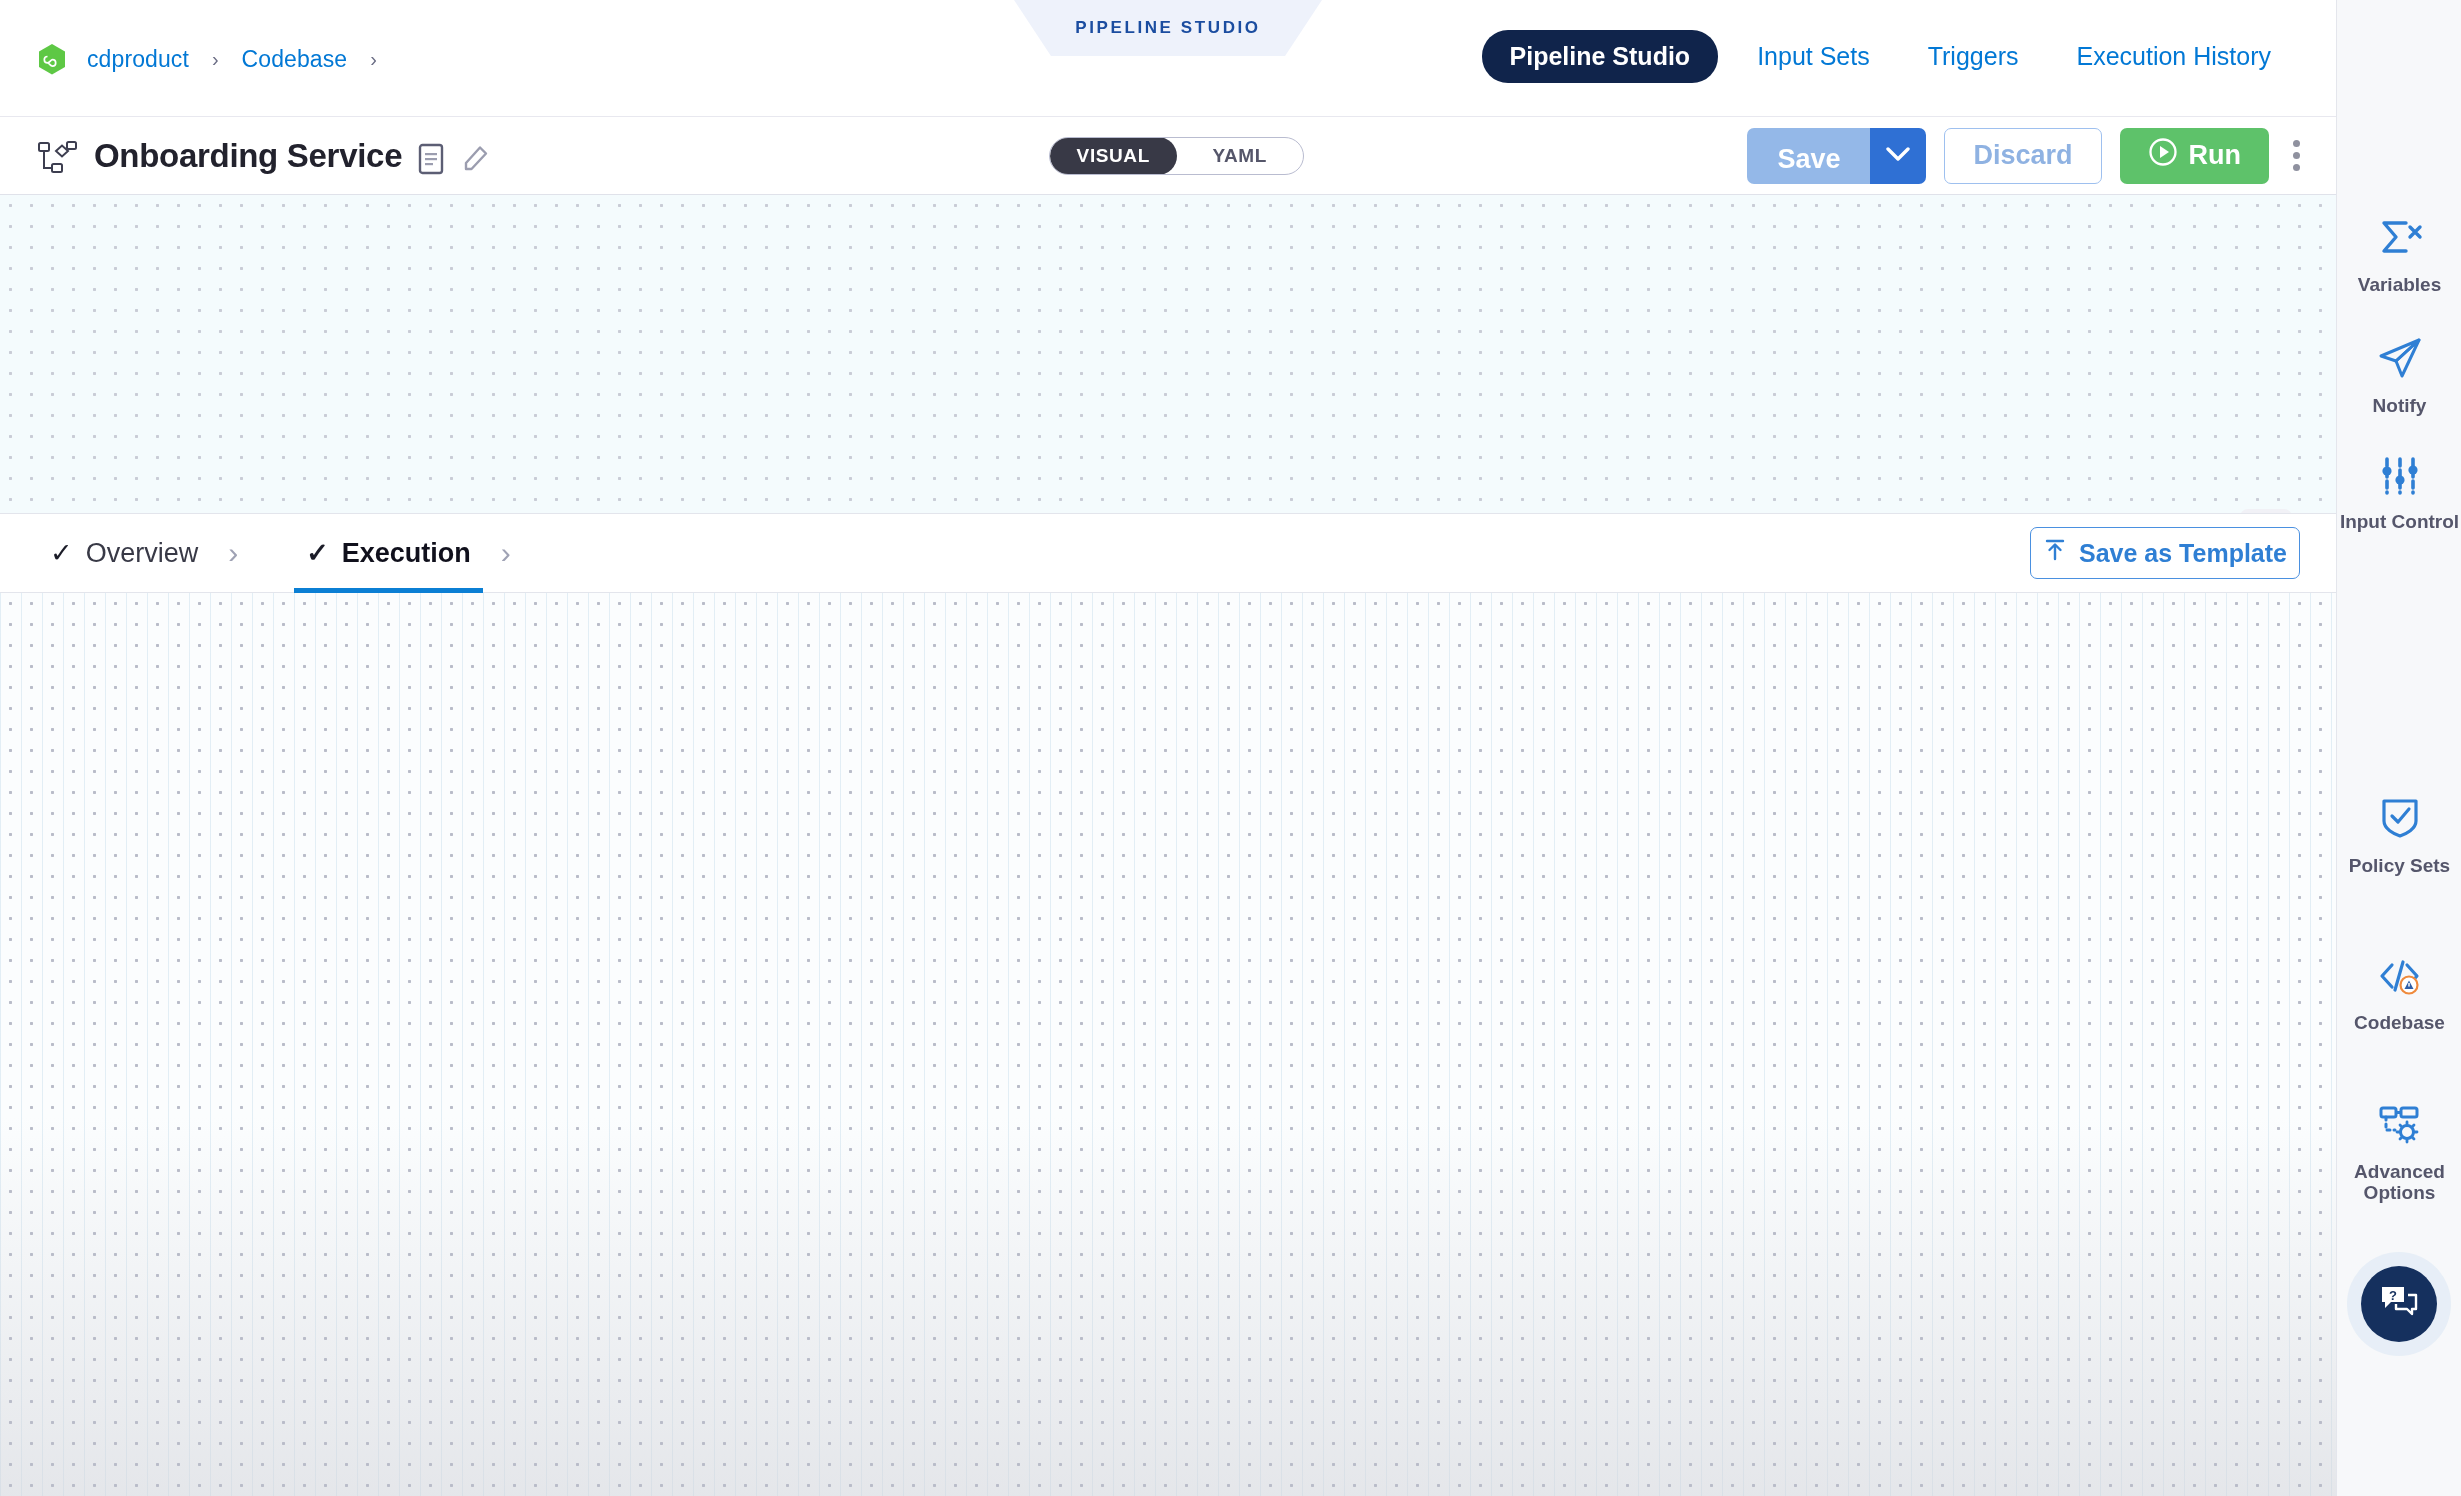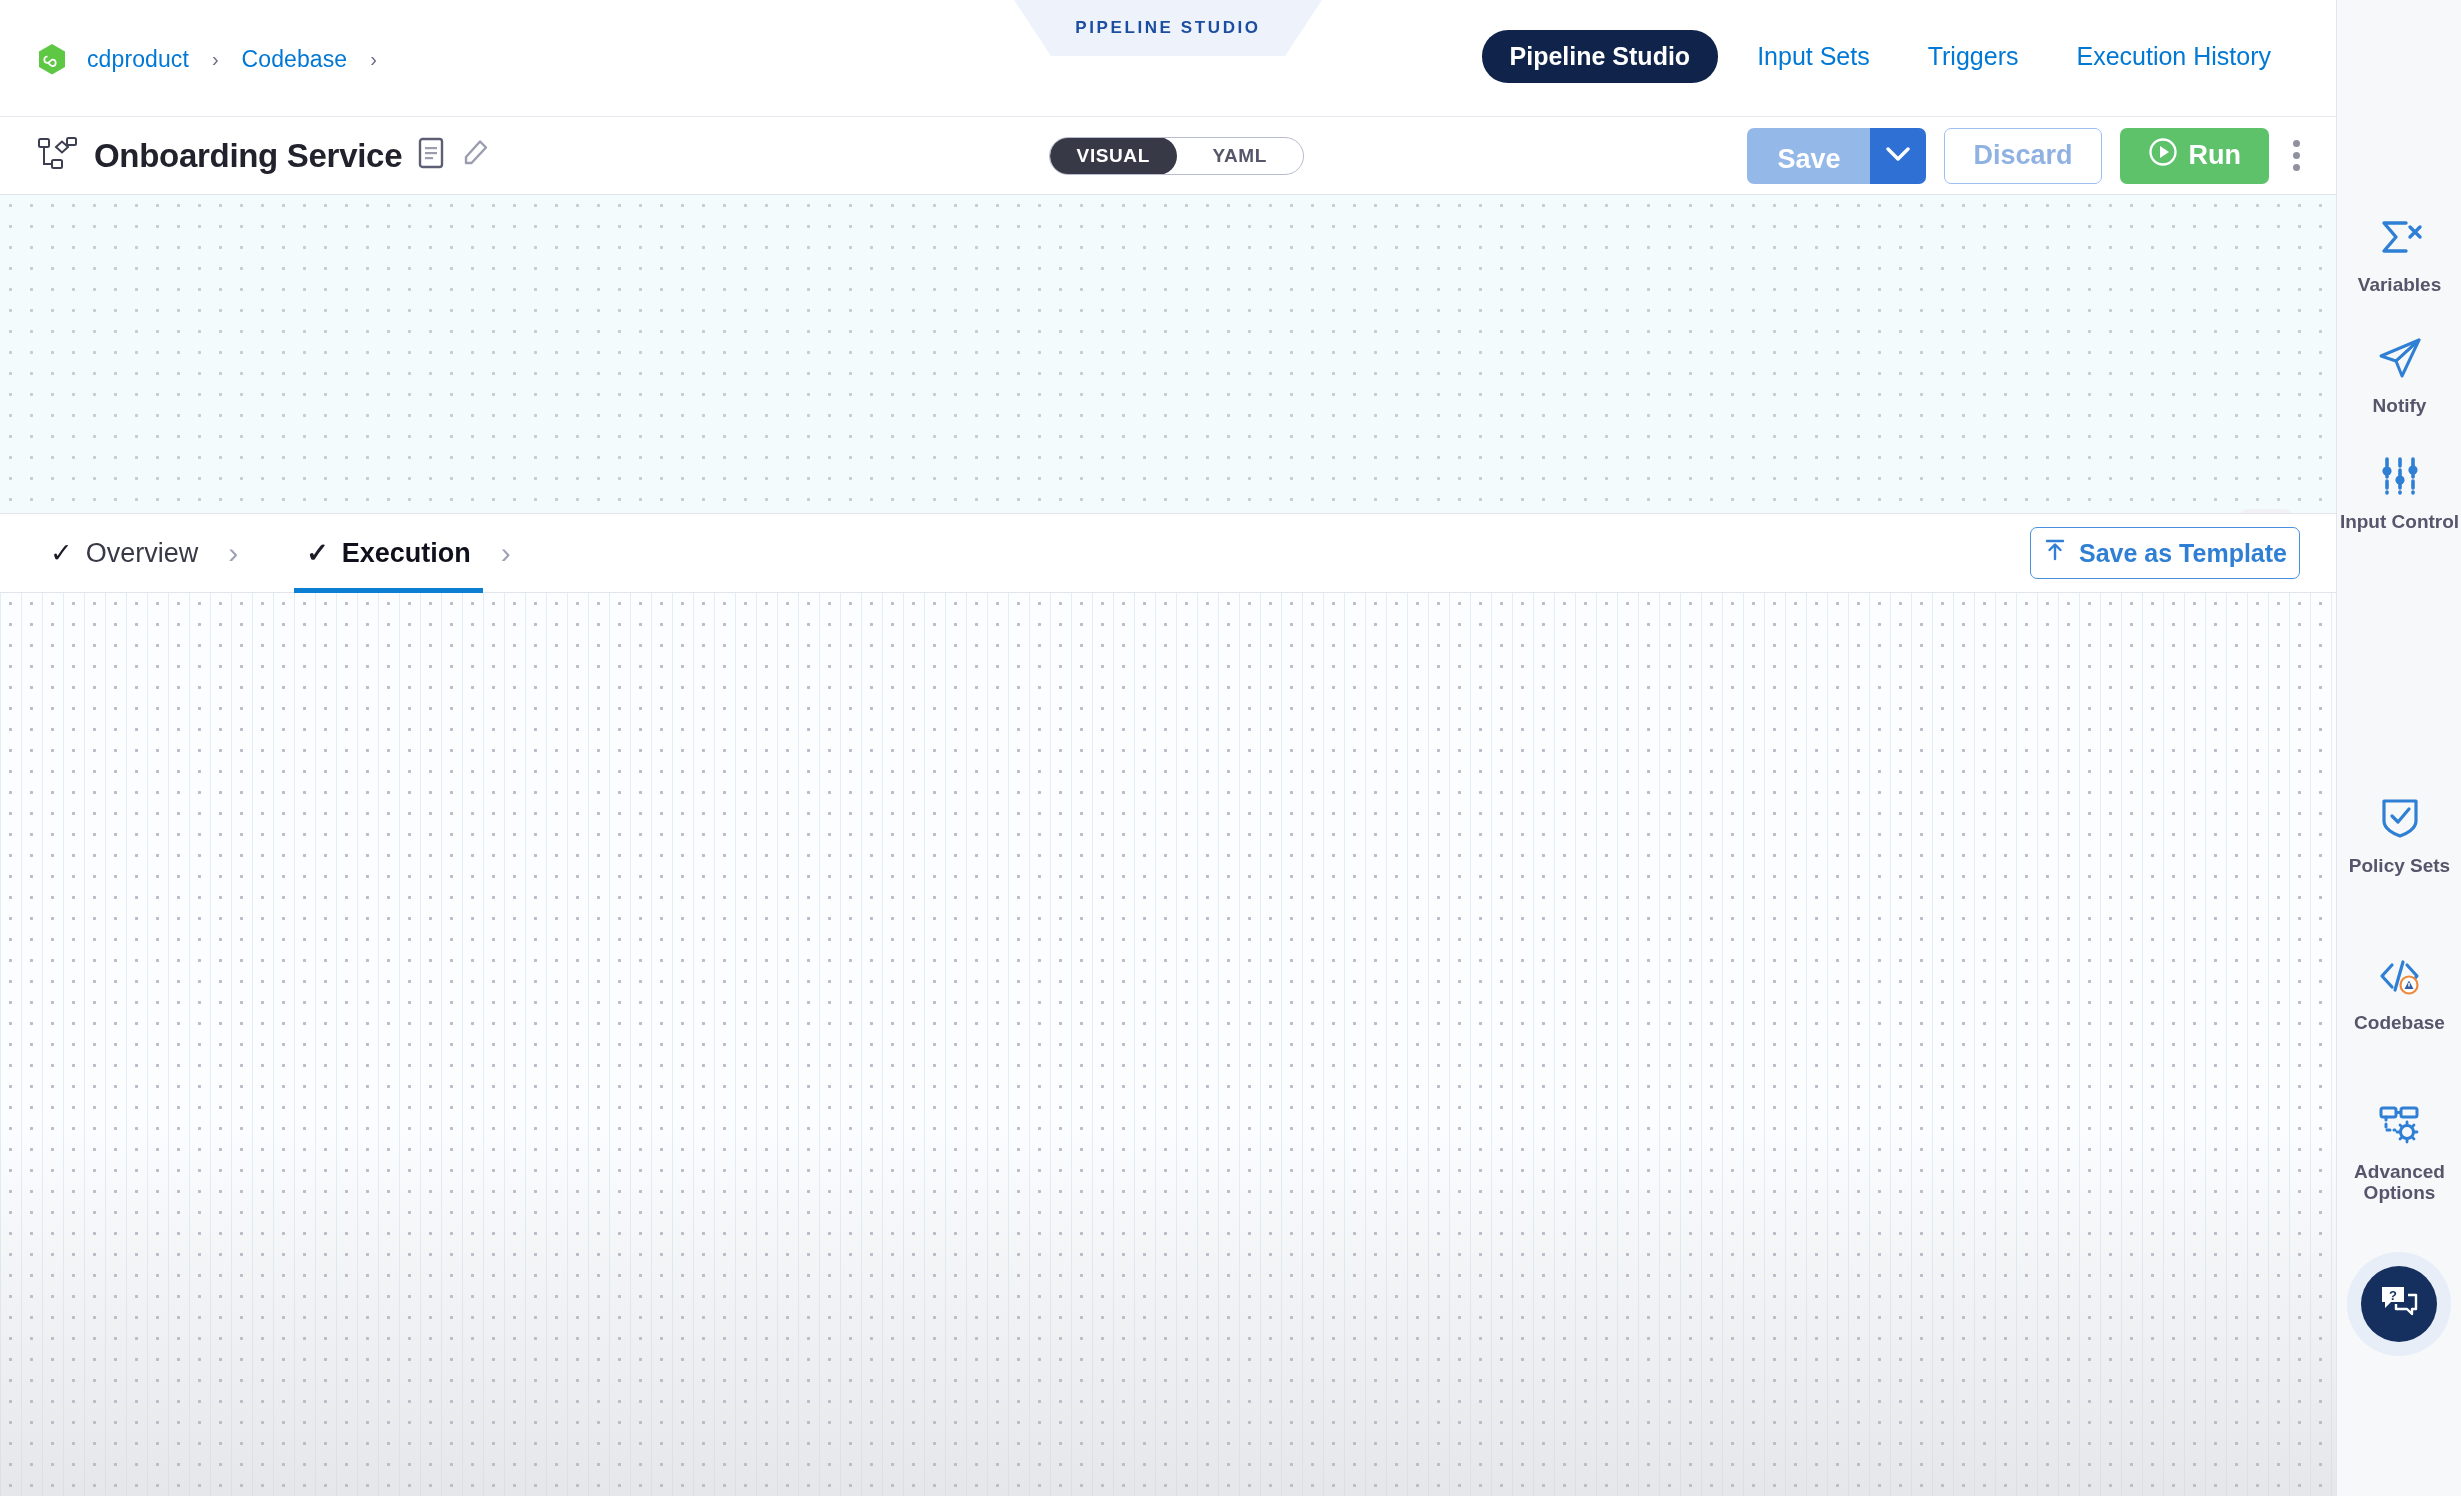--- a/index.html
+++ b/index.html
@@ -55,21 +55,21 @@
   }
 
   
   .titlebar {
     height: 78px; position: relative; background: #ffffff;
     border-bottom: 1px solid #e0e2ea;
     flex: 0 0 78px;
   }
   .title-left {
     position: absolute; left: 38px; top: 50%; transform: translateY(-50%);
-    display: flex; align-items: flex-start; gap: 16px;
+    display: flex; align-items: flex-end; gap: 16px;
   }
   .pipeline-glyph { width: 40px; height: 34px; display:block; }
   .pipeline-title {
     font-size: 33px; font-weight: bold; color: #22222d; letter-spacing: -0.3px;
   }
   .t-icon { display: block; }
 
   .mode-toggle {
     position: absolute; left: 1049px; top: 50%; transform: translateY(-50%);
     width: 255px; height: 38px;

